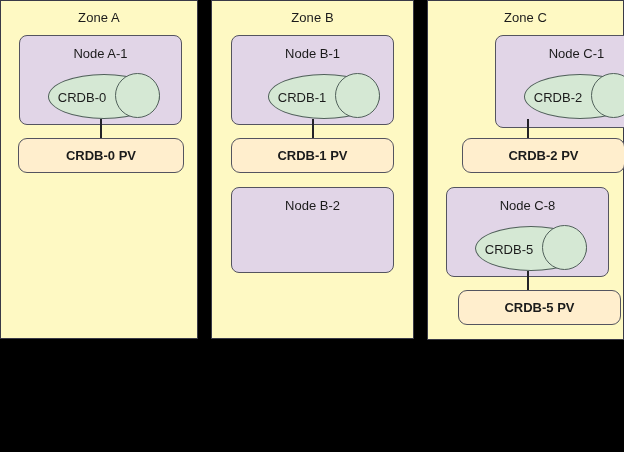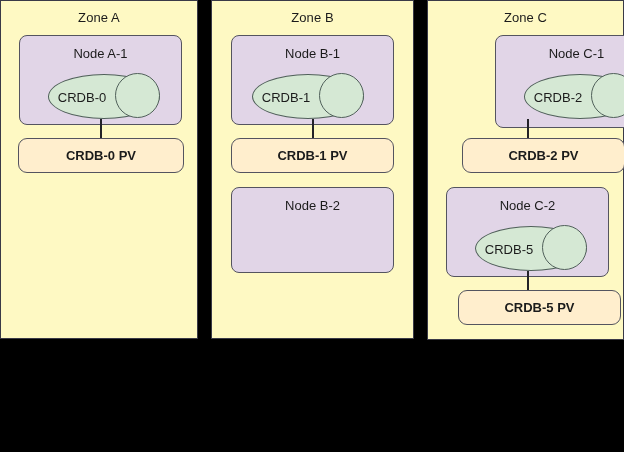--- a/index.html
+++ b/index.html
@@ -148,21 +148,21 @@
       <span class="pv-label">CRDB-0 PV</span>
     </div>
   </div>
 
   <div class="zone" style="left:211px; top:0px; width:203px; height:339px;">
     <div class="zone-label">Zone B</div>
 
     <div class="node" style="left:19px; top:34px; width:163px; height:90px;">
       <div class="node-label">Node B-1</div>
 
-      <div class="cyl" style="left:20px; top:38px; width:112px; height:45px;">
+      <div class="cyl" style="left:36px; top:38px; width:112px; height:45px;">
         <div class="cyl-body"></div>
         <div class="cyl-cap" style="right:0px; width:45px;"></div>
         <div class="cyl-label" style="left:0px; width:68px;">CRDB-1</div>
       </div>
     </div>
 
     <div class="connector" style="left:100px; top:118px; height:20px;"></div>
 
     <div class="pv" style="left:19px; top:137px; width:163px; height:35px;">
       <span class="pv-label">CRDB-1 PV</span>
@@ -186,21 +186,21 @@
       </div>
     </div>
 
     <div class="connector" style="left:99px; top:118px; height:20px;"></div>
 
     <div class="pv" style="left:18px; top:137px; width:163px; height:35px;margin-left:16px;">
       <span class="pv-label">CRDB-2 PV</span>
     </div>
 
     <div class="node" style="left:18px; top:186px; width:163px; height:90px;">
-      <div class="node-label">Node C-2</div>
+      <div class="node-label">Node C-8</div>
 
       <div class="cyl" style="left:28px; top:38px; width:112px; height:45px;">
         <div class="cyl-body"></div>
         <div class="cyl-cap" style="right:0px; width:45px;"></div>
         <div class="cyl-label" style="left:0px; width:68px;">CRDB-5</div>
       </div>
     </div>
 
     <div class="connector" style="left:99px; top:270px; height:20px;"></div>
 

